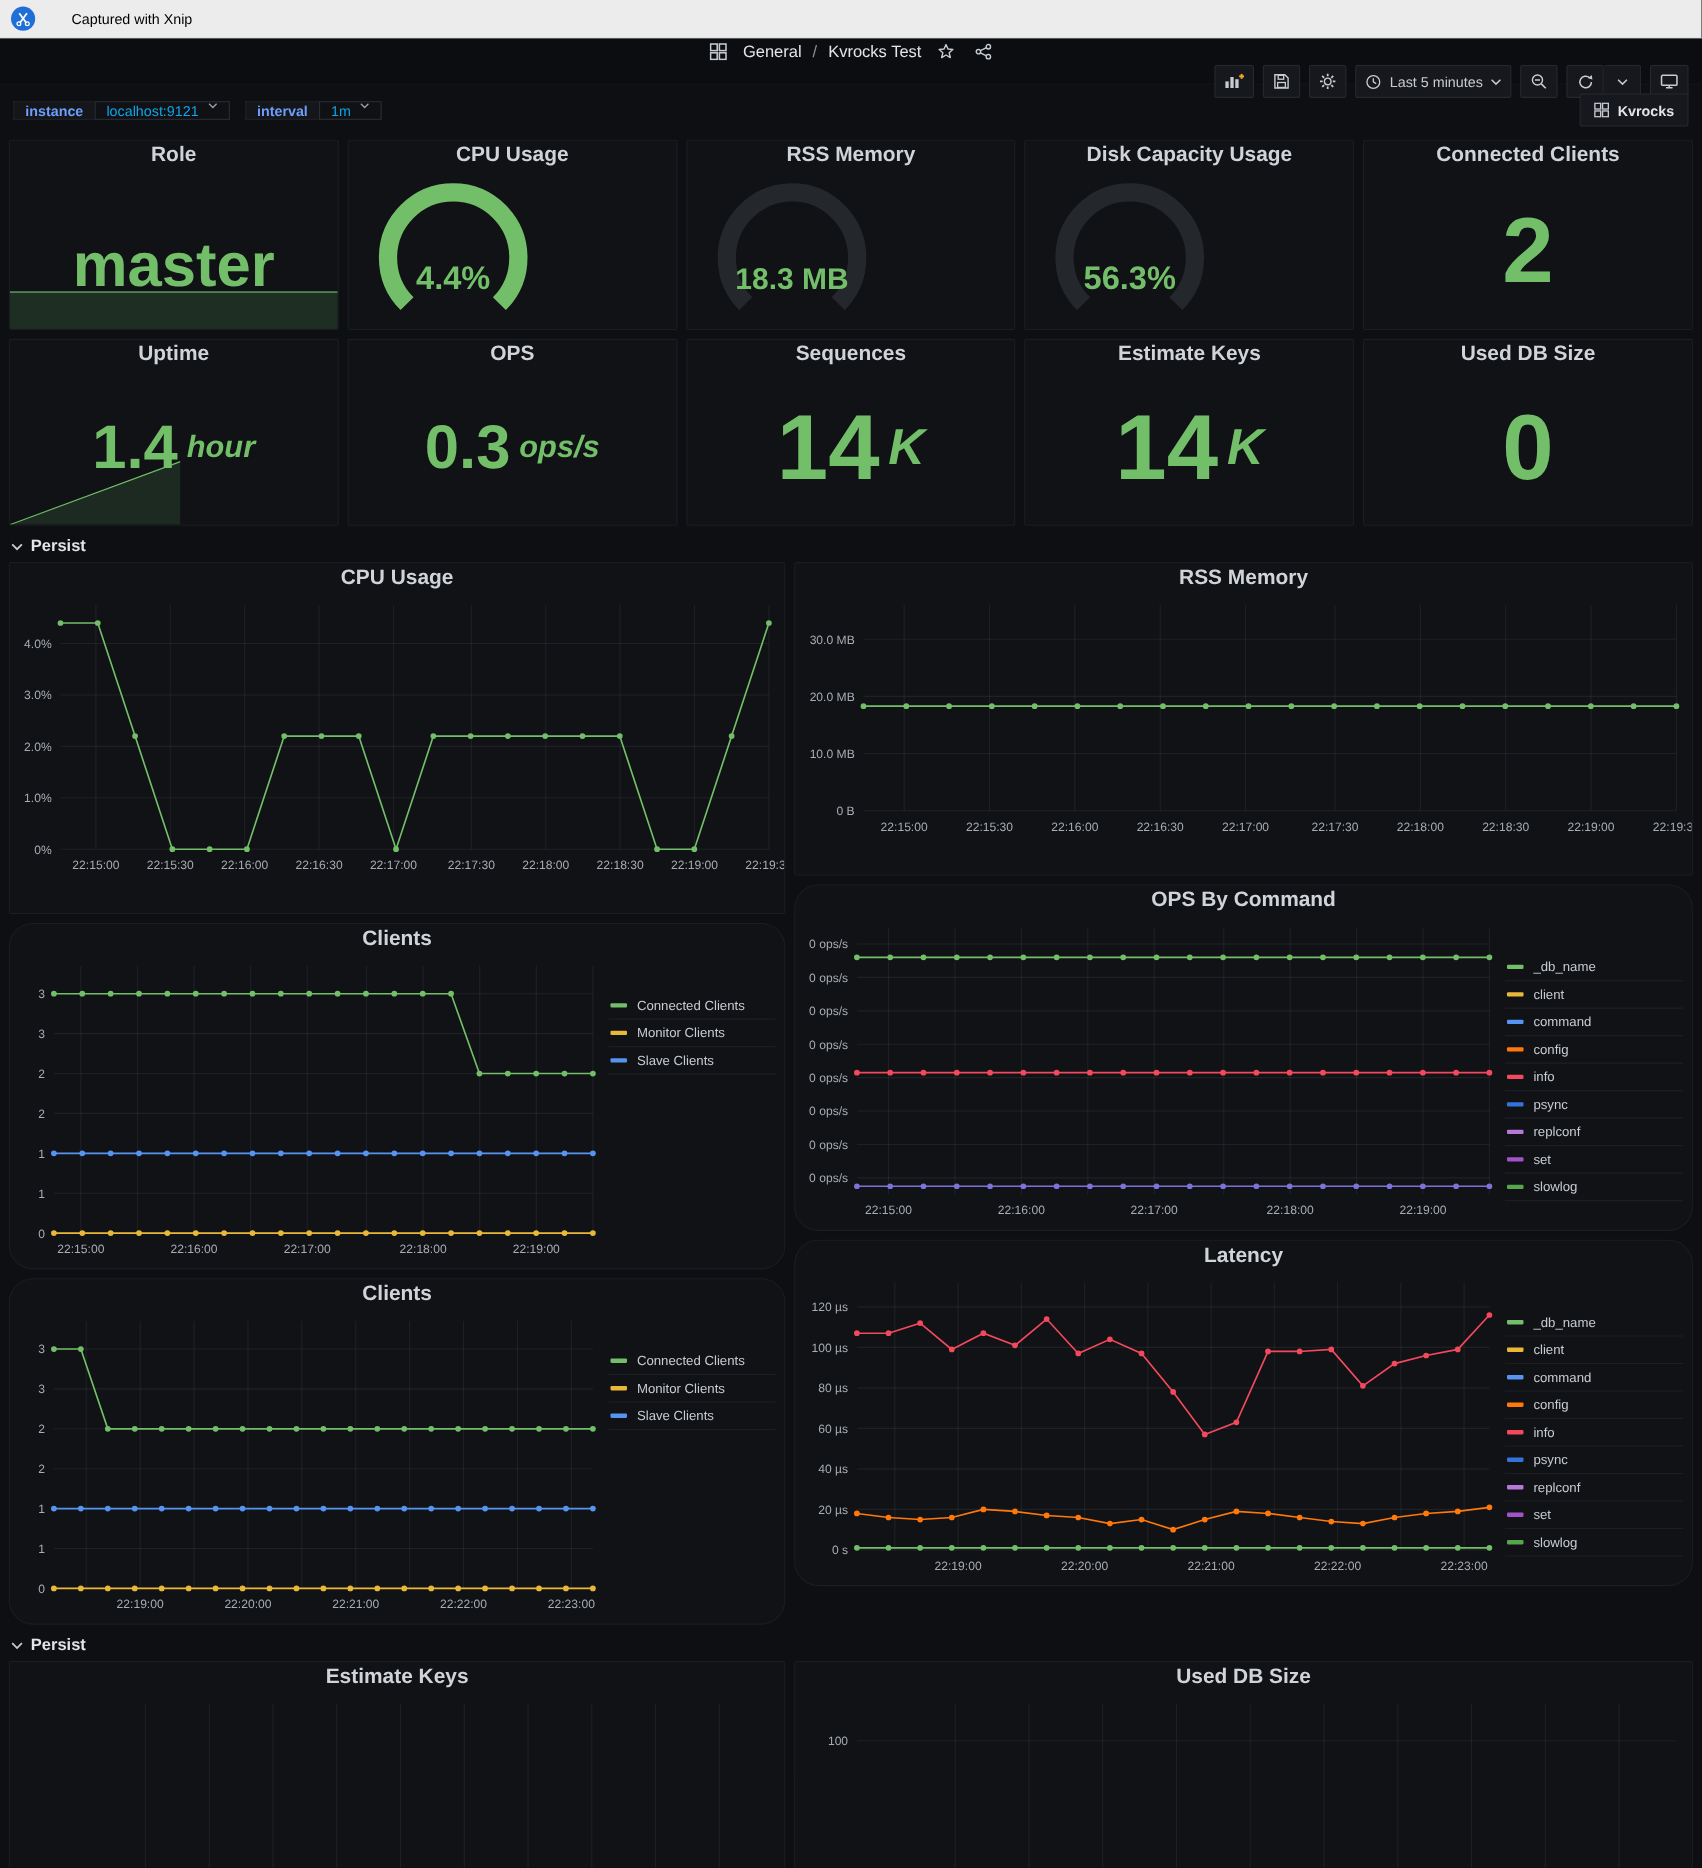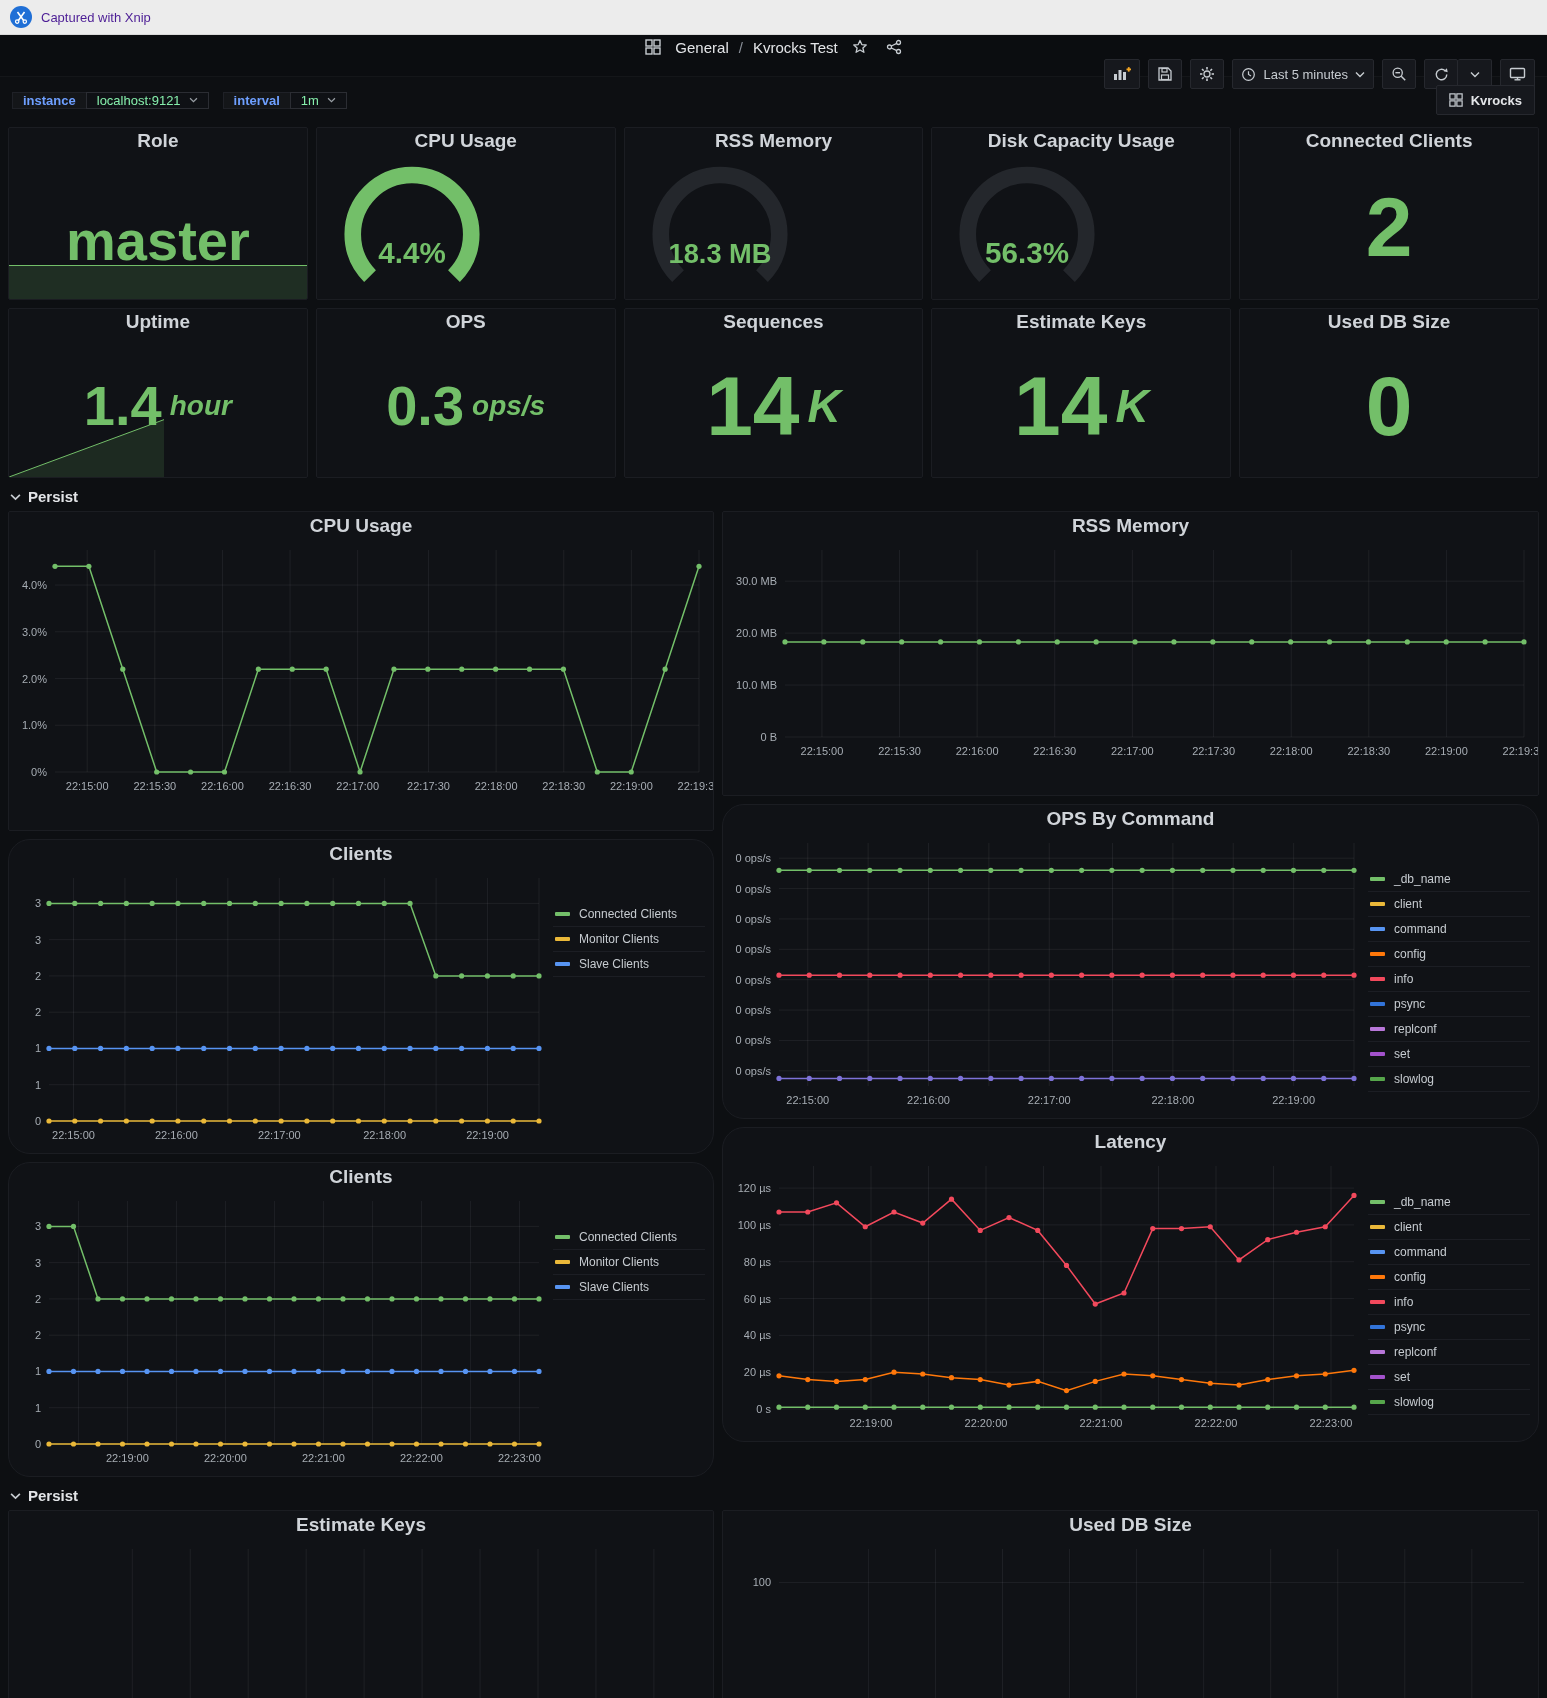--- a/index.html
+++ b/index.html
@@ -1,36 +1,36 @@
 <!DOCTYPE html>
 <html><head>
 <meta charset="utf-8">
 <style>
   * { margin:0; padding:0; box-sizing:border-box; }
   html,body { width:1547px; height:1698px; overflow:hidden; background:#0d0f12;
     font-family:"Liberation Sans", sans-serif; color:#d0d4d9; }
   
   .xnip-bar{height:35px;background:#ececec;border-bottom:1px solid #d9d9d9;display:flex;align-items:center;gap:9px;padding-left:10px;}
   .xnip-icon{width:22px;height:22px;border-radius:50%;background:#1f6fd6;display:flex;align-items:center;justify-content:center;}
-  .xnip-label{color:#4c1d95;font-size:13px;}
+  .xnip-label{color:#000000;font-size:13px;margin-left:24px;}
   
   .nav{height:42px;background:#0b0d10;display:flex;align-items:center;padding:0 12px;border-bottom:1px solid #141619;flex-direction:column;}
   .crumb{display:flex;align-items:center;gap:10px;font-size:15px;color:#e3e5e8;}
   .crumb .sep{color:#8a9099;}
   .icon-btn{background:none;border:none;color:#aeb4bb;display:flex;align-items:center;justify-content:center;padding:4px;cursor:pointer;}
   .nav-right{margin-left:auto;display:flex;align-items:center;gap:8px;}
   .tool-btn{height:30px;min-width:34px;display:flex;align-items:center;justify-content:center;gap:7px;
     background:#16181d;border:1px solid #26282e;border-radius:2px;color:#c7ccd1;font-size:13px;padding:0 8px;cursor:pointer;}
   .tool-group{display:flex;}
   .tool-group .tool-btn+.tool-btn{border-left:none;}
   
   .vars{height:46px;display:flex;align-items:center;gap:14px;padding:0 12px;}
   .var-group{display:flex;align-items:stretch;}
   .var-label{display:flex;align-items:center;padding:0 10px;background:#141619;color:#6e9fff;font-size:13px;font-weight:600;border:1px solid #1f2127;border-right:none;}
-  .var-value{display:flex;align-items:center;gap:8px;padding:0 10px;background:#0f1115;border:1px solid #2b2d33;color:#86efac;font-size:13px;cursor:pointer;}
+  .var-value{display:flex;align-items:flex-start;gap:8px;padding:0 10px;background:#0f1115;border:1px solid #2b2d33;color:#0ea5e9;font-size:13px;cursor:pointer;}
   .kvrocks-btn{margin-left:auto;display:flex;align-items:center;gap:8px;height:30px;padding:0 12px;background:#16181d;border:1px solid #26282e;border-radius:2px;color:#e3e5e8;font-size:13px;font-weight:700;cursor:pointer;}
   
   .stats{display:grid;grid-template-columns:repeat(5,1fr);grid-template-rows:173px 170px;gap:8px;padding:4px 8px 0 8px;}
   .panel{background:#101216;border:1px solid #1b1d22;border-radius:2px;position:relative;overflow:hidden;}
   .p-title{height:26px;display:flex;align-items:center;justify-content:center;font-size:19px;font-weight:700;color:#d0d4d9;cursor:pointer;}
   .stat-body{position:absolute;top:26px;left:0;right:0;bottom:0;display:flex;align-items:center;justify-content:center;}
   .green{color:#73bf69;}
   .stat-text{font-size:56px;font-weight:700;line-height:1;}
   .stat-big{font-size:84px;font-weight:700;line-height:1;}
   .stat-num{font-size:56px;font-weight:700;line-height:1;}

